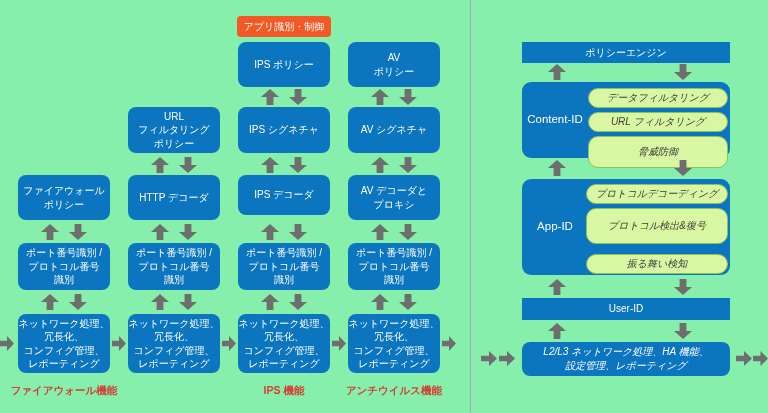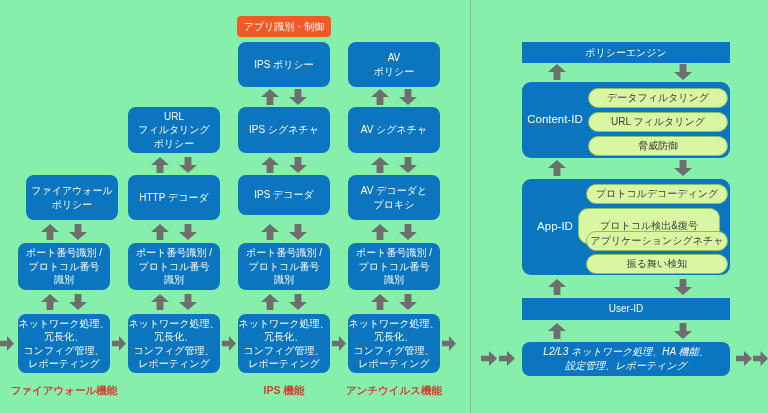--- a/index.html
+++ b/index.html
@@ -15,21 +15,21 @@
     white-space:pre-line;font-size:10px;line-height:13.5px;
   }
   .tag{
     position:absolute;background:var(--orange);color:#fff;border-radius:4px;
     display:flex;align-items:center;justify-content:center;font-size:10px;
   }
   .pill{border-radius:0;}
   .gpill{
     position:absolute;background:var(--green-fill);border:1px solid var(--green-border);
     color:var(--pill-text);border-radius:10px;display:flex;align-items:center;
-    justify-content:center;font-size:10px;white-space:nowrap;
+    justify-content:center;font-size:10px;white-space:nowrap;font-style:italic;
   }
   .idlabel{
     position:absolute;left:0;top:0;bottom:0;width:66px;display:flex;
     align-items:center;justify-content:center;color:#fff;font-size:11.5px;
   }
   .arr{position:absolute;background:var(--arrow);}
   .arr-up{clip-path:polygon(50% 0%,100% 50%,69% 50%,69% 100%,31% 100%,31% 50%,0% 50%);}
   .arr-down{clip-path:polygon(50% 100%,100% 50%,69% 50%,69% 0%,31% 0%,31% 50%,0% 50%);}
   .arr-right{clip-path:polygon(100% 50%,50% 0%,50% 31%,0% 31%,0% 69%,50% 69%,50% 100%);}
   .va{width:18px;height:16px;}
@@ -50,21 +50,21 @@
   <div class="box" style="left:238px;top:42px;width:92px;height:45px;">IPS ポリシー</div>
   <div class="box" style="left:348px;top:42px;width:92px;height:45px;">AV
 ポリシー</div>
 
   <div class="box" style="left:128px;top:107px;width:92px;height:46px;">URL
 フィルタリング
 ポリシー</div>
   <div class="box" style="left:238px;top:107px;width:92px;height:46px;">IPS シグネチャ</div>
   <div class="box" style="left:348px;top:107px;width:92px;height:46px;">AV シグネチャ</div>
 
-  <div class="box" style="left:18px;top:175px;width:92px;height:45px;margin-left:8px;">ファイアウォール
+  <div class="box" style="left:18px;top:175px;width:92px;height:45px;">ファイアウォール
 ポリシー</div>
   <div class="box" style="left:128px;top:175px;width:92px;height:45px;">HTTP デコーダ</div>
   <div class="box" style="left:238px;top:175px;width:92px;height:40px;">IPS デコーダ</div>
   <div class="box" style="left:348px;top:175px;width:92px;height:45px;">AV デコーダと
 プロキシ</div>
 
   <div class="box" style="left:18px;top:243px;width:92px;height:47px;">ポート番号識別 /
 プロトコル番号
 識別</div>
   <div class="box" style="left:128px;top:243px;width:92px;height:47px;">ポート番号識別 /
@@ -138,31 +138,30 @@
 
   <div class="box pill" style="left:522px;top:42px;width:208px;height:21px;">ポリシーエンジン</div>
 
   <div class="arr arr-up va" style="left:548px;top:64px;"></div>
   <div class="arr arr-down va" style="left:674px;top:64px;"></div>
 
   <div class="box" style="left:522px;top:82px;width:208px;height:76px;border-radius:9px;">
     <div class="idlabel">Content-ID</div>
     <div class="gpill" style="left:66px;top:6px;width:140px;height:20px;">データフィルタリング</div>
     <div class="gpill" style="left:66px;top:30px;width:140px;height:20px;">URL フィルタリング</div>
-    <div class="gpill" style="left:66px;top:54px;width:140px;height:20px;">脅威防御</div>
+    <div class="gpill" style="left:66px;top:54px;width:140px;height:32px;">脅威防御</div>
   </div>
 
   <div class="arr arr-up va" style="left:548px;top:160px;"></div>
   <div class="arr arr-down va" style="left:674px;top:160px;"></div>
 
   <div class="box" style="left:522px;top:179px;width:208px;height:96px;border-radius:9px;">
     <div class="idlabel">App-ID</div>
     <div class="gpill" style="left:64px;top:5px;width:142px;height:20px;">プロトコルデコーディング</div>
-    <div class="gpill" style="left:56px;top:29px;width:142px;height:36px;">プロトコル検出&amp;復号</div>
-    <div class="gpill" style="left:64px;top:52px;width:142px;height:20px;">アプリケーションシグネチャ</div>
+    <div class="gpill" style="left:64px;top:29px;width:142px;height:36px;">プロトコル検出&amp;復号</div>
     <div class="gpill" style="left:64px;top:75px;width:142px;height:20px;">振る舞い検知</div>
   </div>
 
   <div class="arr arr-up va" style="left:548px;top:279px;"></div>
   <div class="arr arr-down va" style="left:674px;top:279px;"></div>
 
   <div class="box pill" style="left:522px;top:298px;width:208px;height:22px;">User-ID</div>
 
   <div class="arr arr-up va" style="left:548px;top:323px;"></div>
   <div class="arr arr-down va" style="left:674px;top:323px;"></div>

